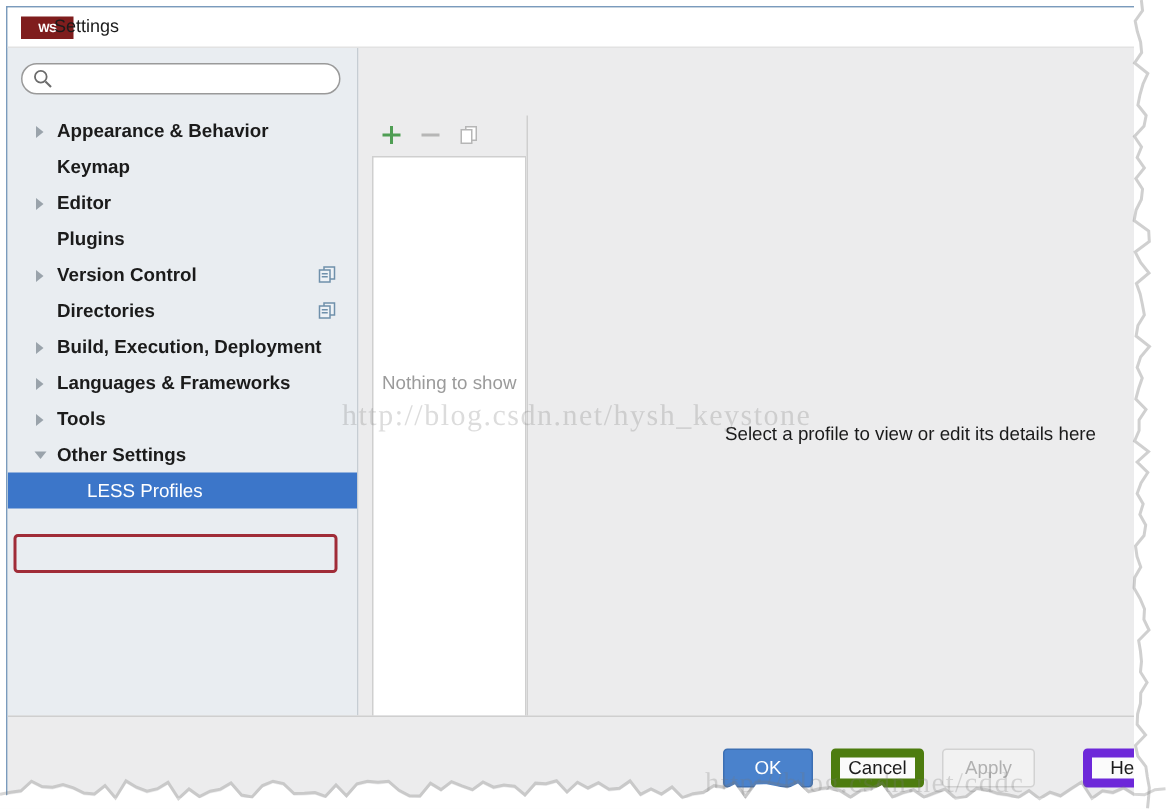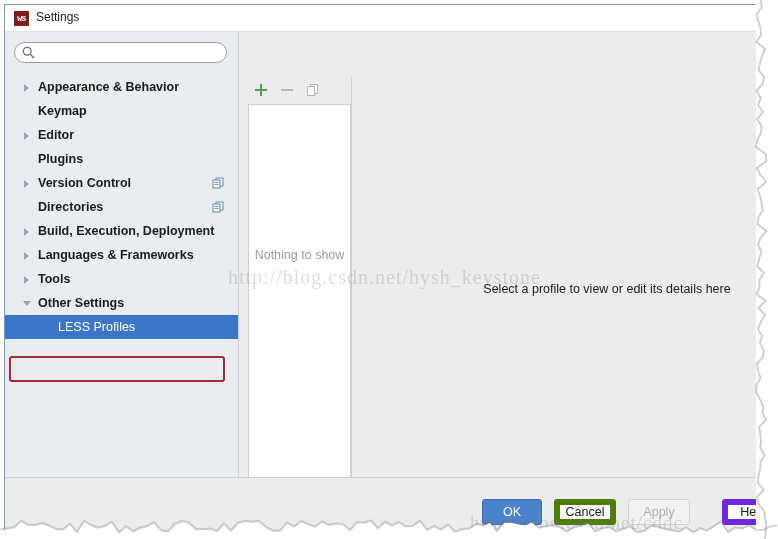--- a/index.html
+++ b/index.html
@@ -42,29 +42,29 @@
     left: 0; top: 0;
     width: 100%;
     height: 27px;
     background: #ffffff;
     border-bottom: 1px solid #e2e2e2;
     box-sizing: border-box;
   }
   #app-icon {
     position: absolute;
     left: 9px; top: 6px;
-    width: 15px; height: 15px;
+    width: 35px; height: 15px;
     background: #7f1d1d;
     color: #ffffff;
     font-size: 8px;
     font-weight: bold;
     line-height: 15px;
     text-align: center;
     letter-spacing: -0.5px;
-    font-family: Liberation Mono, monospace;
+    font-family: Liberation Sans, sans-serif;
   }
   #window-title {
     position: absolute;
     left: 31px; top: 5px;
     font-size: 12px;
     color: #1b1b1b;
   }
 
   
   #content {

